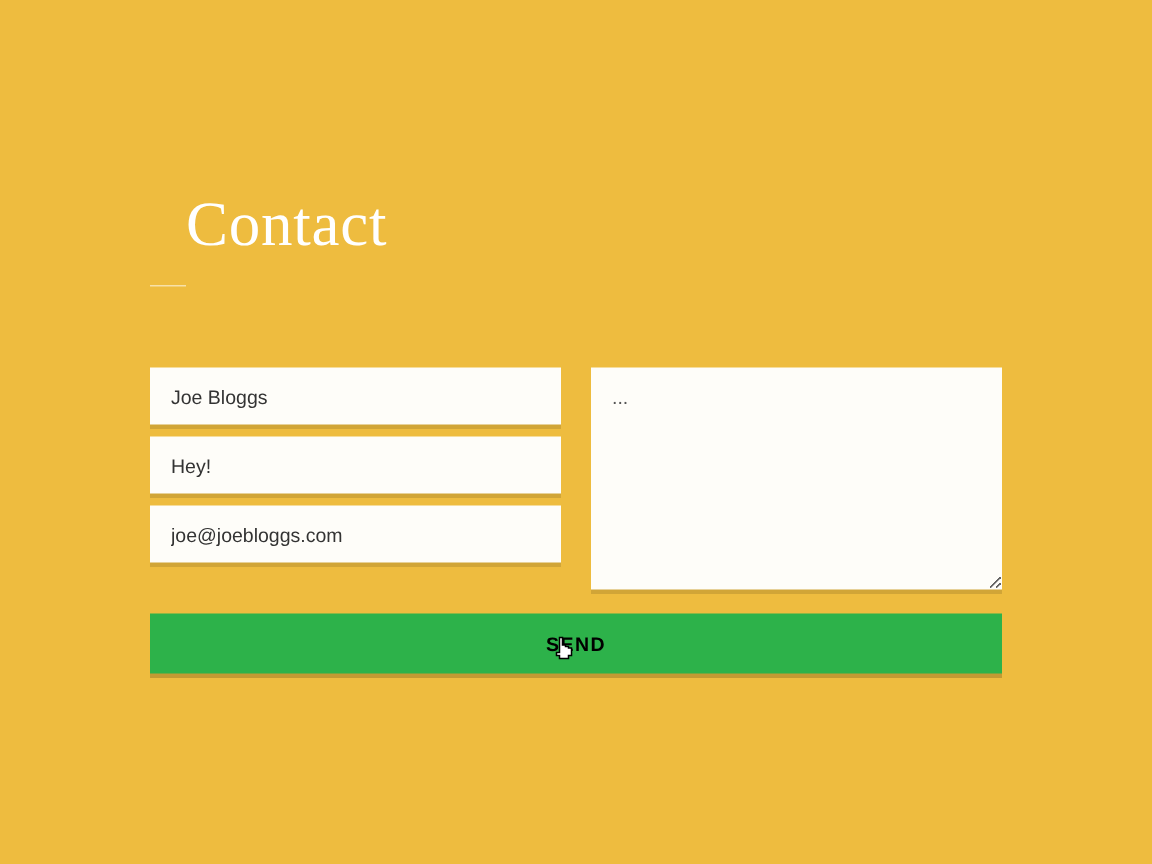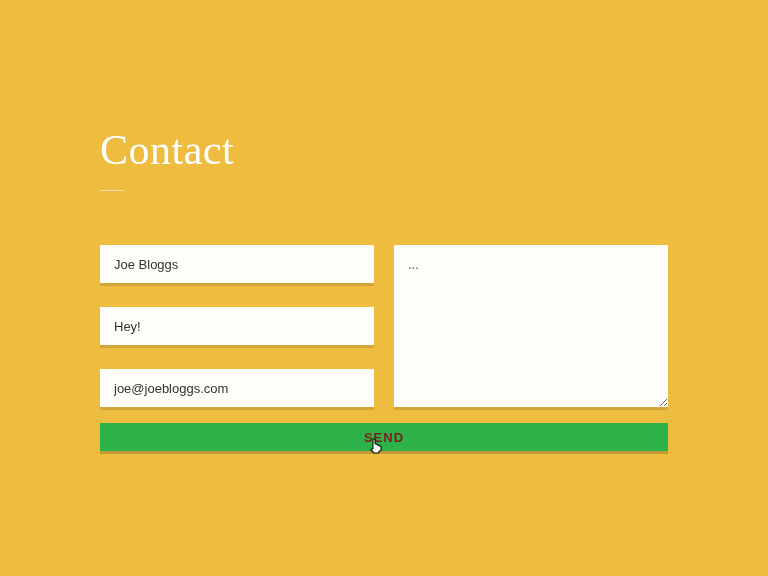--- a/index.html
+++ b/index.html
@@ -17,37 +17,38 @@
     .container {
       padding: 0 100px;
     }
     .title {
       font-family: Georgia, 'Times New Roman', serif;
       font-weight: 400;
       color: #ffffff;
       font-size: 42px;
       margin-top: 126px;
       letter-spacing: 0.5px;
+      margin-left: 24px;
     }
     .divider {
       width: 24px;
       height: 0;
       border-top: 1px solid rgba(255,255,255,0.55);
       margin-top: 16px;
     }
     .form-area {
       margin-top: 54px;
       display: flex;
       gap: 20px;
     }
     .left-col {
       flex: 1;
       display: flex;
       flex-direction: column;
-      gap: 24px;
+      gap: 8px;
     }
     .right-col {
       flex: 1;
       display: flex;
     }
     .field {
       width: 100%;
       height: 38px;
       background: #fefdf9;
       border: none;
@@ -67,24 +68,24 @@
       color: #555;
       box-shadow: 0 3px 0 rgba(0,0,0,0.12);
       outline: none;
       resize: both;
       font-family: Arial, Helvetica, sans-serif;
       min-height: 148px;
     }
     .send-button {
       margin-top: 16px;
       width: 100%;
-      height: 28px;
+      height: 40px;
       background: #2db24a;
       border: none;
-      color: #7f1d1d;
+      color: #000000;
       font-size: 13px;
       font-weight: bold;
       letter-spacing: 1px;
       box-shadow: 0 3px 0 rgba(0,0,0,0.18);
       cursor: pointer;
       position: relative;
       display: flex;
       align-items: center;
       justify-content: center;
       font-family: Arial, Helvetica, sans-serif;

